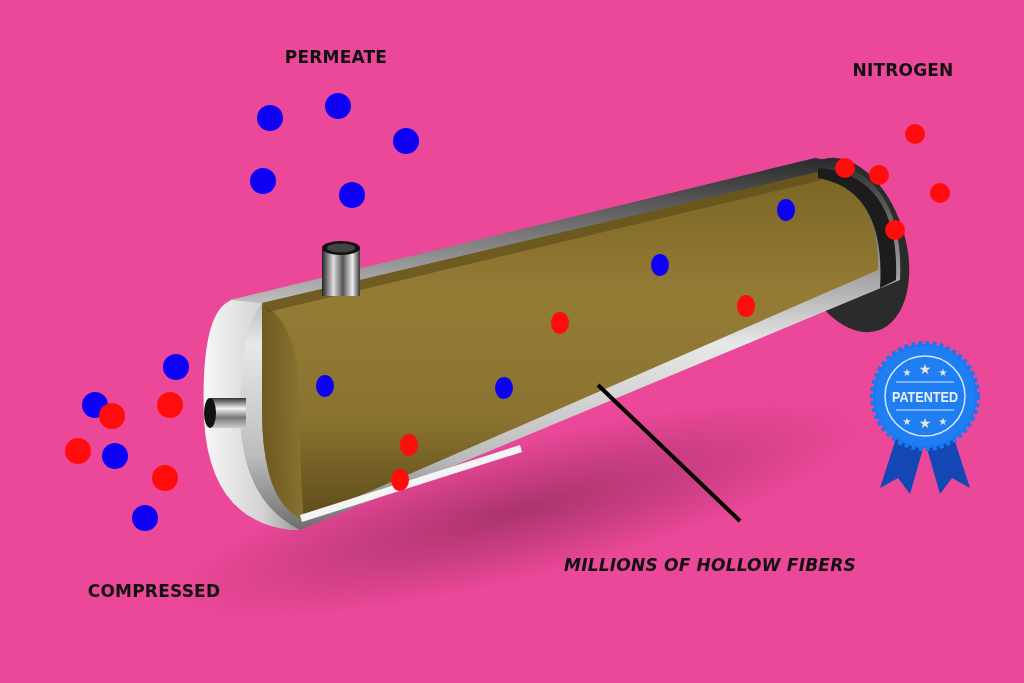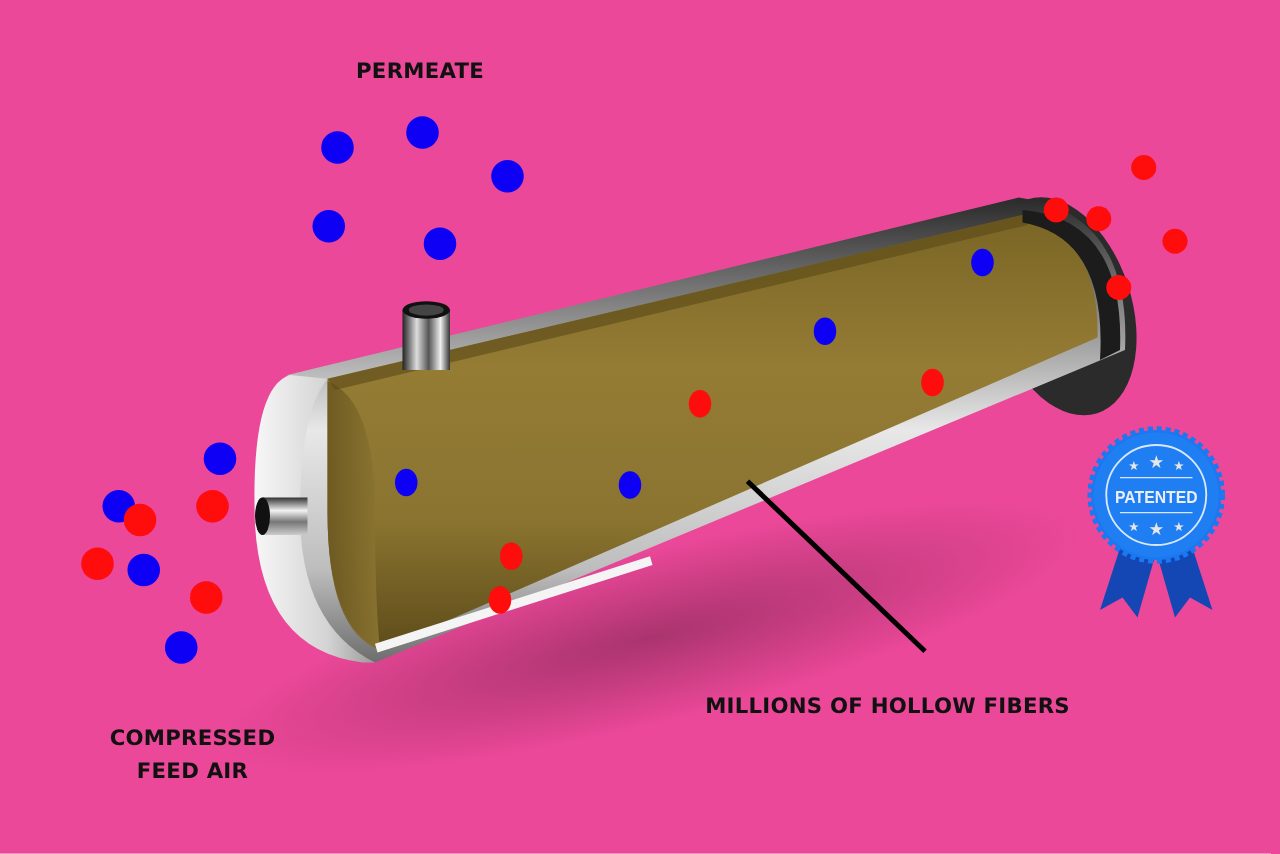--- a/index.html
+++ b/index.html
@@ -122,29 +122,29 @@
         <ellipse cx="409" cy="445" rx="9" ry="11" fill="#ff0a0a" filter="url(#soft)"></ellipse>
         <ellipse cx="400" cy="480" rx="9" ry="11" fill="#ff0a0a" filter="url(#soft)"></ellipse>
       </g>
   </svg>
 
   <div class="label" style="left:250px;top:44px;width:172px;">
     <span>PERMEATE</span>
   </div>
 
   <div class="label" style="left:818px;top:57px;width:170px;">
+    <span>NITROGEN</span>
   </div>
 
-  <div class="label" style="left:530px;top:552px;width:360px;">
+  <div class="label" style="left:530px;top:552px;width:360px;font-style:italic;">
     <span>MILLIONS OF HOLLOW FIBERS</span>
   </div>
 
   <div class="label" style="left:64px;top:578px;width:180px;">
     <span>COMPRESSED</span>
-    <span>FEED AIR</span>
   </div>
 
   <svg id="badge" viewBox="0 0 118 160">
     <g>
       <path d="M34 88 L14 150 L32 140 L44 156 L60 100 Z" fill="#1446b4"></path>
       <path d="M84 88 L104 150 L86 140 L74 156 L58 100 Z" fill="#1446b4"></path>
     </g>
     <g>
       <circle cx="59" cy="58" r="52" fill="#1a78f0" stroke="#1a78f0" stroke-width="6" stroke-dasharray="4 3"></circle>
       <circle cx="59" cy="58" r="50" fill="#1f7ff2"></circle>

